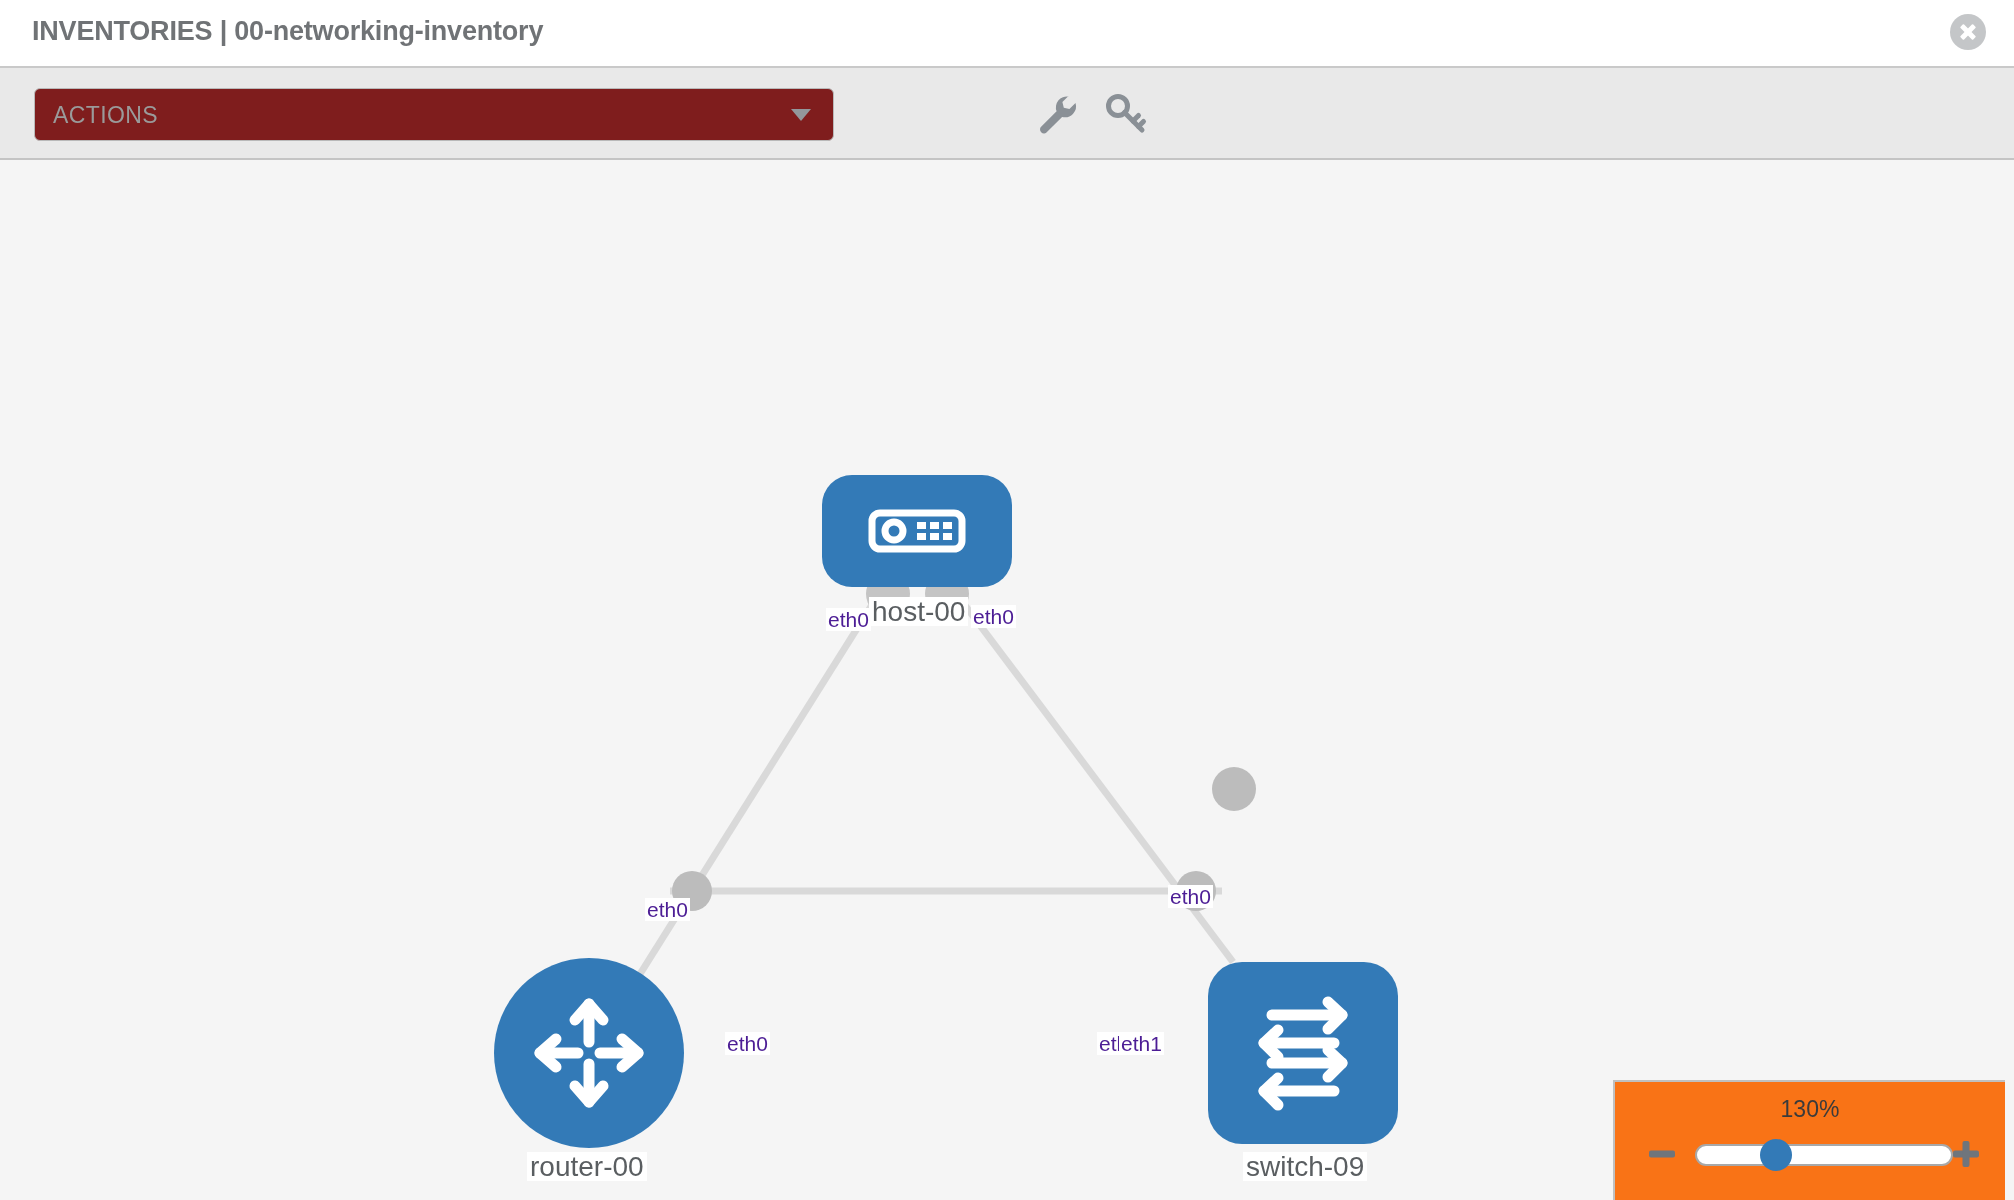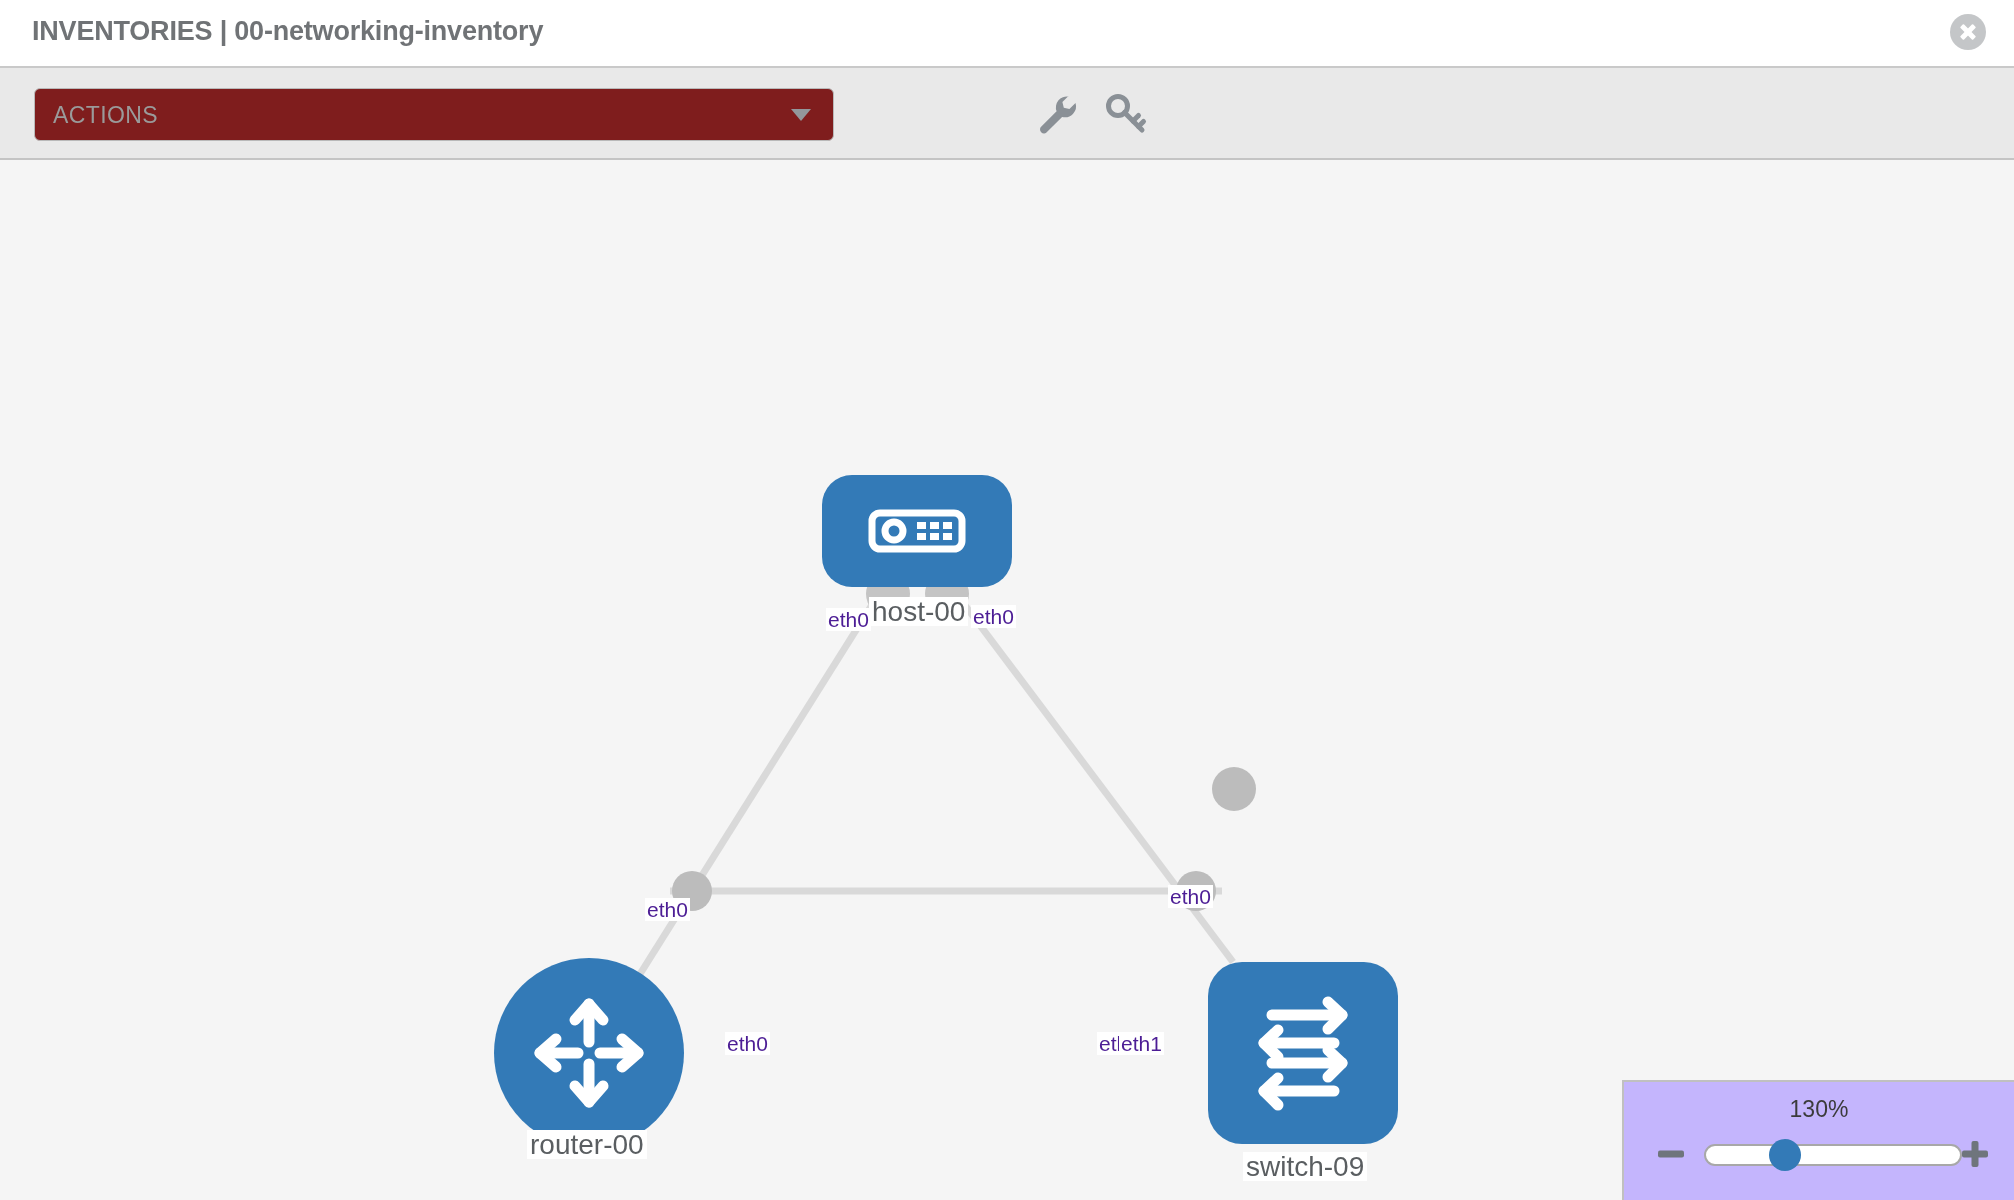--- a/index.html
+++ b/index.html
@@ -89,22 +89,22 @@
   }
 
   .edge-label {
     position: absolute; white-space: nowrap;
     font-size: 21px; color: #4c1d95;
     background: #ffffff; padding: 0 2px; line-height: 1.1;
   }
 
   
   .zoom-panel {
-    position: absolute; right: 0; bottom: 0; width: 392px; height: 120px;
-    background: #c4b5fd; border-top: 2px solid #c0c0c0; border-left: 2px solid #c0c0c0;
+    position: absolute; right: 9px; bottom: 0; width: 392px; height: 120px;
+    background: #f97316; border-top: 2px solid #c0c0c0; border-left: 2px solid #c0c0c0;
   }
   .zoom-value {
     position: absolute; top: 14px; left: 0; width: 100%;
     text-align: center; font-size: 23px; color: #3b3b3b;
   }
   .zoom-minus, .zoom-plus {
     position: absolute; top: 57px; width: 30px; height: 30px; cursor: pointer;
   }
   .zoom-minus { left: 32px; }
   .zoom-plus  { right: 24px; }
@@ -200,21 +200,21 @@
             <path d="M63 112 L63 74"></path>
               <path d="M49 96 L63 112 L77 96"></path>
             <path d="M14 63 L52 63"></path>
               <path d="M30 49 L14 63 L30 77"></path>
             <path d="M112 63 L74 63"></path>
               <path d="M96 49 L112 63 L96 77"></path>
           </g>
         </svg>
       </div>
     </div>
-    <div class="node-label" style="left:527px; top:968px;">router-00</div>
+    <div class="node-label" style="left:527px; top:990px;">router-00</div>
 
     <div class="node" style="left:1208px; top:800px;">
       <div class="node-shape" style="width:190px;height:182px;border-radius:34px;">
         <svg width="122" height="120" viewBox="0 0 122 120">
           <g fill="none" stroke="#ffffff" stroke-width="11" stroke-linecap="round" stroke-linejoin="round">
             <path d="M30 22 L100 22"></path>
               <path d="M86 9 L100 22 L86 36"></path>
             <path d="M92 50 L22 50"></path>
               <path d="M36 37 L22 50 L36 64"></path>
             <path d="M30 70 L100 70"></path>

